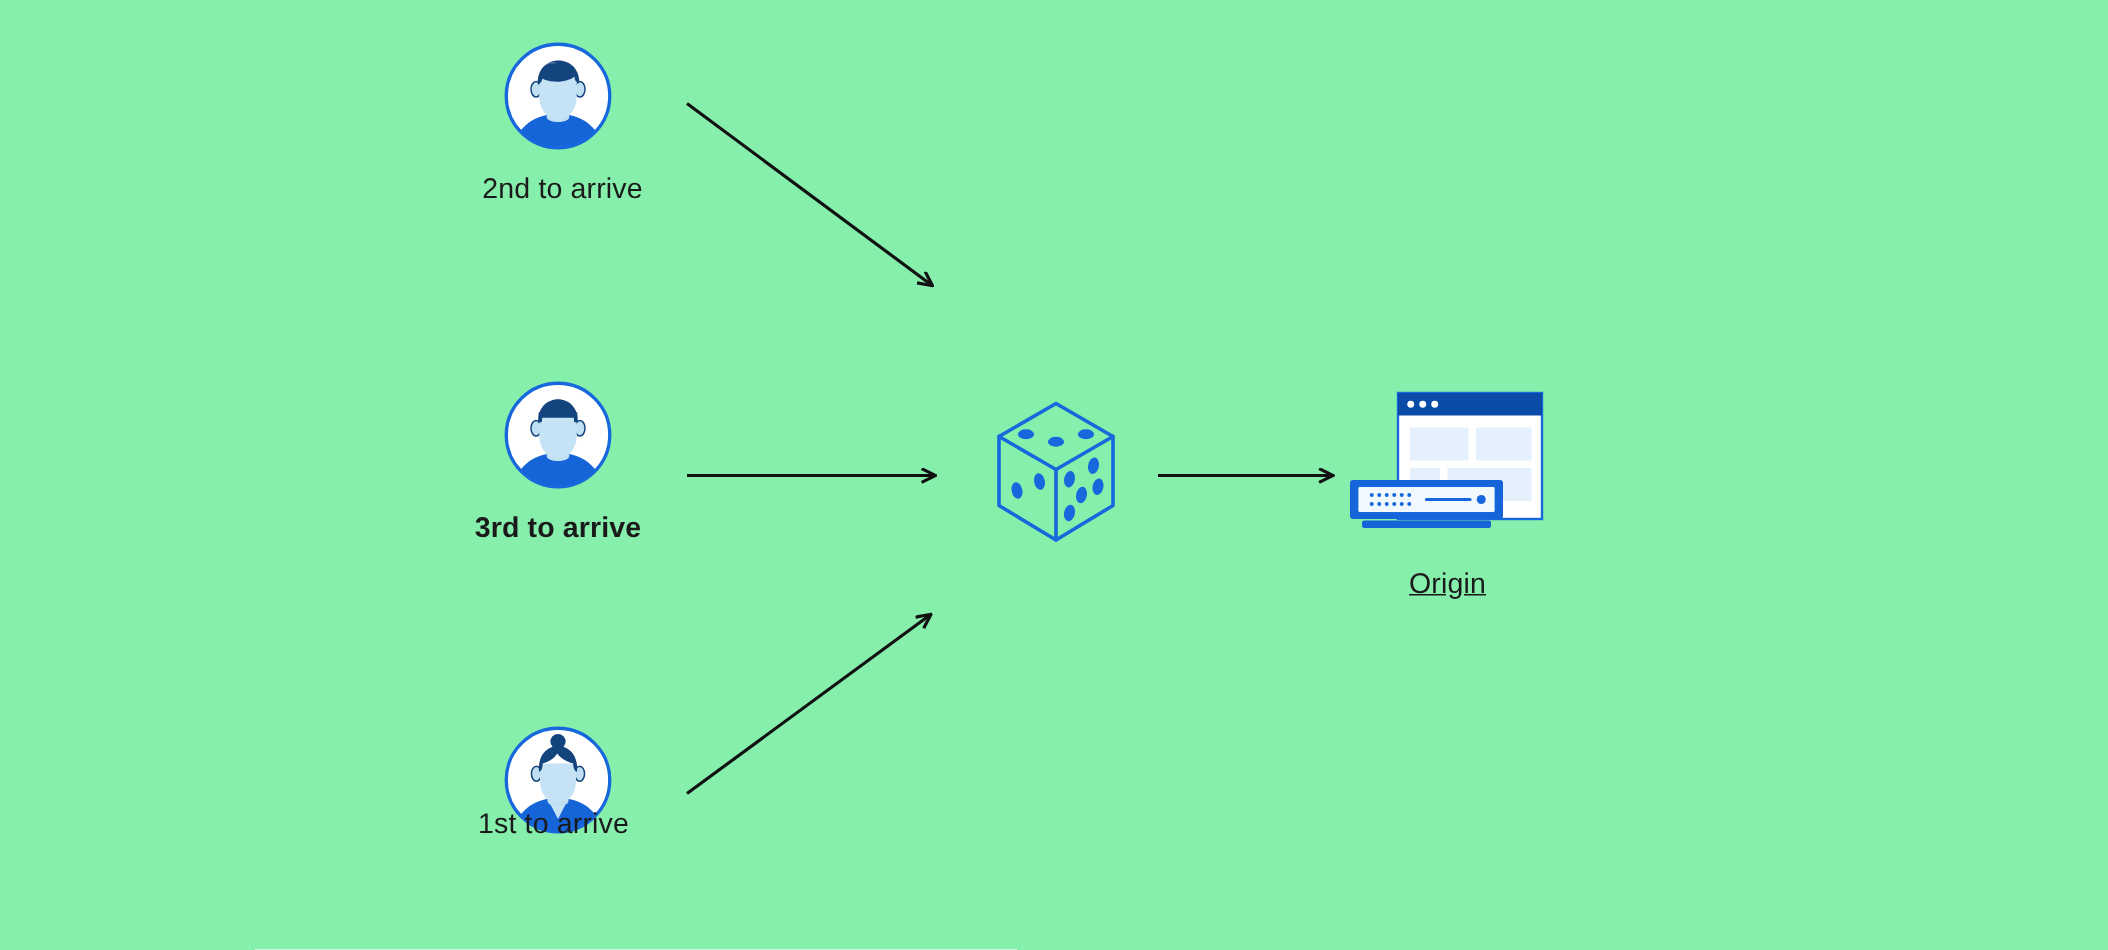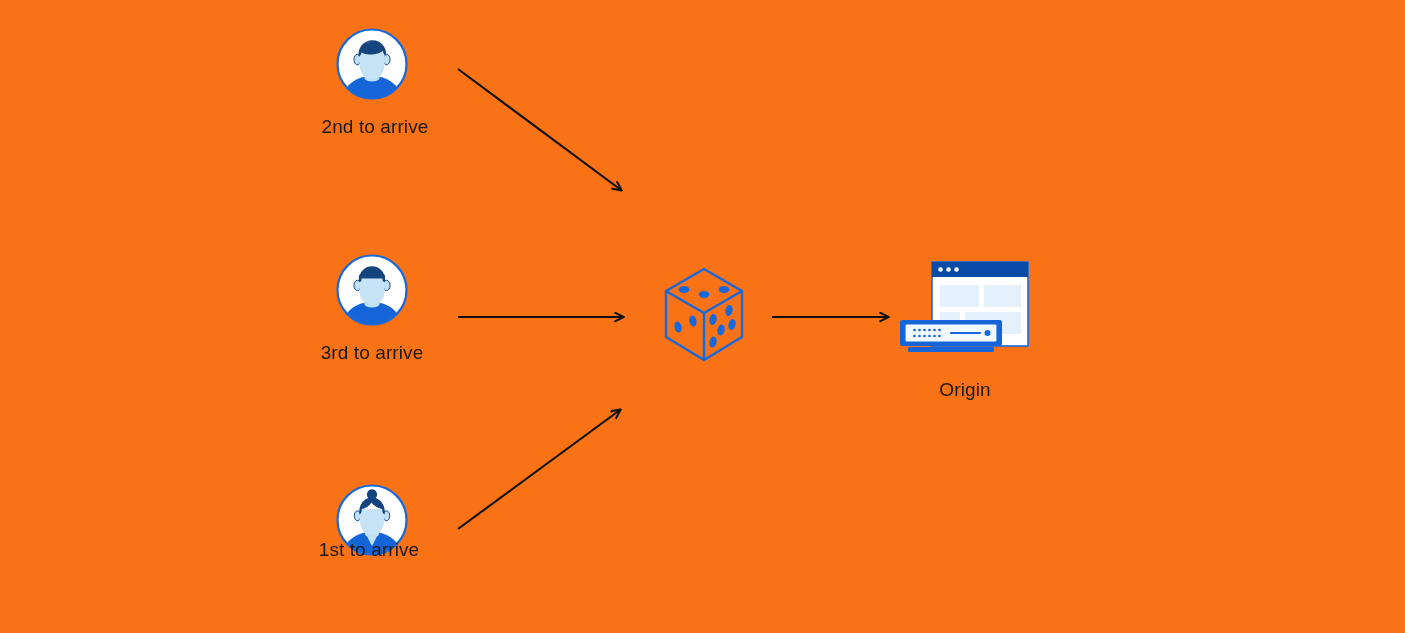--- a/index.html
+++ b/index.html
@@ -9,21 +9,21 @@
     background: #ffffff;
   }
   body {
     font-family: "Liberation Sans", sans-serif;
     -webkit-font-smoothing: antialiased;
   }
   #canvas {
     position: relative;
     width: 1405px;
     height: 633px;
-    background: #f97316;
+    background: #86efac;
     overflow: hidden;
   }
   .node {
     position: absolute;
   }
   .avatar-wrap {
     width: 76px;
     height: 76px;
   }
   .caption {
@@ -109,21 +109,21 @@
         <ellipse cx="52.6" cy="33.5" rx="3.4" ry="5.2" fill="#BFDFF3" stroke="#14447E" stroke-width="1"></ellipse>
         <path d="M25.5 26 h25 v12 c0 9.5 -5.8 15.5 -12.5 15.5 S25.5 47.5 25.5 38 Z" fill="#C6E2F5"></path>
 
         <path d="M24.8 29.8 c-0.5 -9.6 5.8 -15.6 13.2 -15.6 c7.5 0 13.8 6 13.2 15.6
                  l-2.4 -0.4 l-0.5 -4.9 l-20.6 0 l-0.5 4.9 Z" fill="#14447E"></path>
         <rect x="25.1" y="22.9" width="25.8" height="3.6" fill="#14447E"></rect>
       </g>
       <circle cx="38" cy="38" r="34.5" fill="none" stroke="#1668DC" stroke-width="2.2"></circle>
     </svg>
   </div>
-  <div class="caption" style="left:372px; top:343px; transform:translateX(-50%);">3rd to arrive</div>
+  <div class="caption" style="left:372px; top:343px; transform:translateX(-50%);font-weight:bold;">3rd to arrive</div>
 
   <div class="node avatar-wrap" style="left:334px; top:482px;">
     <svg viewBox="0 0 76 76" width="76" height="76">
       <defs>
         <clipPath id="clip-a3">
             <circle cx="38" cy="38" r="34.5"></circle>
           </clipPath>
       </defs>
       <circle cx="38" cy="38" r="34.5" fill="#ffffff"></circle>
       <g clip-path="url(#clip-a3)">
@@ -214,15 +214,15 @@
           <circle cx="30.5" cy="80" r="1.35"></circle>
             <circle cx="35.5" cy="80" r="1.35"></circle>
           <circle cx="40.5" cy="80" r="1.35"></circle>
             <circle cx="45.5" cy="80" r="1.35"></circle>
         </g>
         <line x1="57" y1="77" x2="86" y2="77" stroke="#1668DC" stroke-width="2.1" stroke-linecap="round"></line>
         <circle cx="93.5" cy="77" r="3" fill="#1668DC"></circle>
       </g>
     </svg>
   </div>
-  <div class="caption" style="left:965px; top:380px; transform:translateX(-50%);">Origin</div>
+  <div class="caption" style="left:965px; top:380px; transform:translateX(-50%);text-decoration:underline;">Origin</div>
 
 </div>
 
 </body></html>

